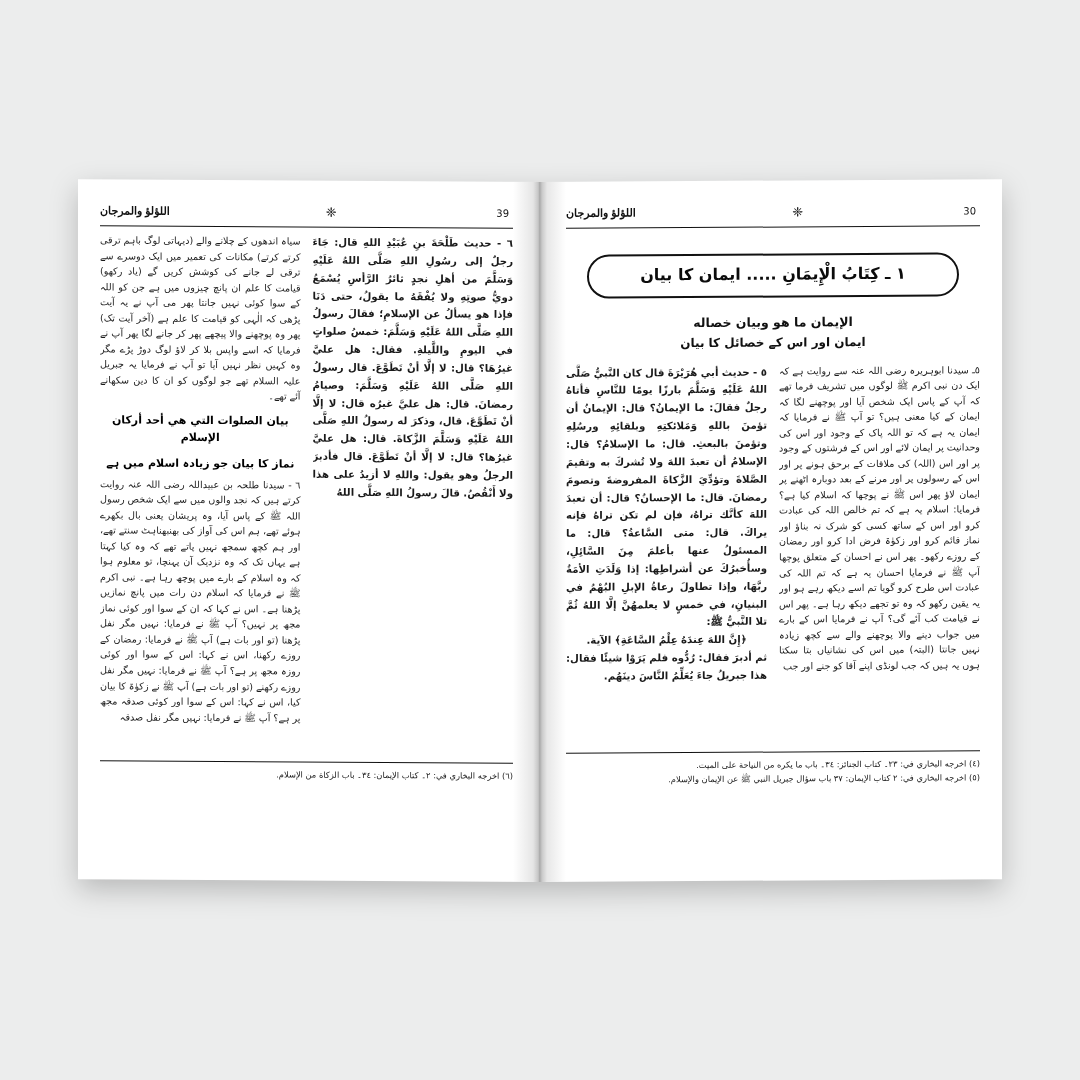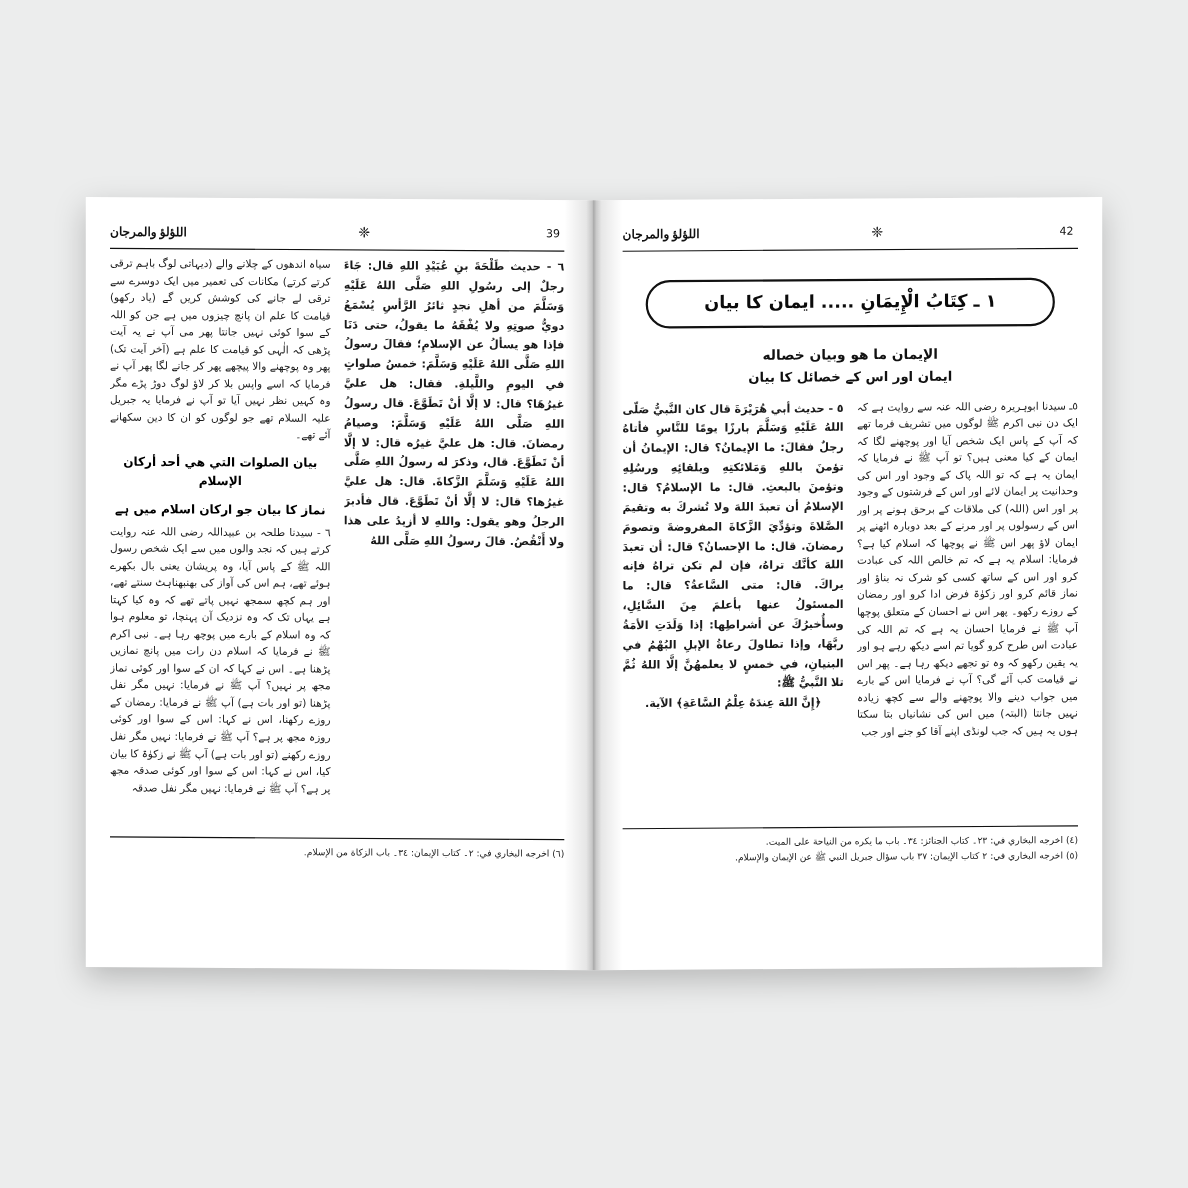--- a/index.html
+++ b/index.html
@@ -229,34 +229,34 @@
 
       <div class="cols">
 
         <div class="col">
           <div class="body-text ar">٦ - حديث طَلْحَةَ بنِ عُبَيْدِ اللهِ قال: جَاءَ رجلٌ إلى رسُولِ اللهِ صَلَّى اللهُ عَلَيْهِ وَسَلَّمَ من أهلِ نجدٍ ثائرُ الرَّأسِ يُسْمَعُ دويُّ صوتِهِ ولا يُفْقَهُ ما يقولُ، حتى دَنَا فإذا هو يسألُ عن الإسلامِ؛ فقالَ رسولُ اللهِ صَلَّى اللهُ عَلَيْهِ وَسَلَّمَ: خمسُ صلواتٍ في اليومِ واللَّيلةِ. فقال: هل عليَّ غيرُهَا؟ قال: لا إلَّا أنْ تَطَوَّعَ. قال رسولُ اللهِ صَلَّى اللهُ عَلَيْهِ وَسَلَّمَ: وصيامُ رمضانَ. قال: هل عليَّ غيرُه قال: لا إلَّا أنْ تَطَوَّعَ. قال، وذكرَ له رسولُ اللهِ صَلَّى اللهُ عَلَيْهِ وَسَلَّمَ الزَّكاةَ. قال: هل عليَّ غيرُها؟ قال: لا إلَّا أنْ تَطَوَّعَ. قال فأدبرَ الرجلُ وهو يقول: واللهِ لا أزيدُ على هذا ولا أَنْقُصُ. قالَ رسولُ اللهِ صَلَّى اللهُ</div>
         </div>
 
         <div class="col">
           <div class="body-text">سیاہ اندھوں کے چلانے والے (دیہاتی لوگ باہم ترقی کرتے کرتے) مکانات کی تعمیر میں ایک دوسرے سے ترقی لے جانے کی کوشش کریں گے (یاد رکھو) قیامت کا علم ان پانچ چیزوں میں ہے جن کو اللہ کے سوا کوئی نہیں جانتا پھر می آپ نے یہ آیت پڑھی کہ الٰہی کو قیامت کا علم ہے (آخر آیت تک) پھر وہ پوچھنے والا پیچھے پھر کر جانے لگا پھر آپ نے فرمایا کہ اسے واپس بلا کر لاؤ لوگ دوڑ پڑے مگر وہ کہیں نظر نہیں آیا تو آپ نے فرمایا یہ جبریل علیہ السلام تھے جو لوگوں کو ان کا دین سکھانے آئے تھے۔</div>
           <span class="inline-head">بيان الصلوات التي هي أحد أركان الإسلام</span>
-          <span class="inline-head">نماز کا بیان جو ارکان اسلام میں ہے</span>
+          <span class="inline-head">نماز کا بیان جو زیادہ اسلام میں ہے</span>
           <div class="body-text">٦ - سیدنا طلحہ بن عبیداللہ رضی اللہ عنہ روایت کرتے ہیں کہ نجد والوں میں سے ایک شخص رسول اللہ ﷺ کے پاس آیا، وہ پریشان یعنی بال بکھرے ہوئے تھے، ہم اس کی آواز کی بھنبھناہٹ سنتے تھے، اور ہم کچھ سمجھ نہیں پاتے تھے کہ وہ کیا کہتا ہے یہاں تک کہ وہ نزدیک آن پہنچا، تو معلوم ہوا کہ وہ اسلام کے بارے میں پوچھ رہا ہے۔ نبی اکرم ﷺ نے فرمایا کہ اسلام دن رات میں پانچ نمازیں پڑھنا ہے۔ اس نے کہا کہ ان کے سوا اور کوئی نماز مجھ پر نہیں؟ آپ ﷺ نے فرمایا: نہیں مگر نفل پڑھنا (تو اور بات ہے) آپ ﷺ نے فرمایا: رمضان کے روزے رکھنا، اس نے کہا: اس کے سوا اور کوئی روزہ مجھ پر ہے؟ آپ ﷺ نے فرمایا: نہیں مگر نفل روزے رکھنے (تو اور بات ہے) آپ ﷺ نے زکوٰۃ کا بیان کیا، اس نے کہا: اس کے سوا اور کوئی صدقہ مجھ پر ہے؟ آپ ﷺ نے فرمایا: نہیں مگر نفل صدقہ</div>
         </div>
       </div>
 
       <div class="footnotes">
         <div>(٦) اخرجه البخاري في: ٢۔ كتاب الإيمان: ٣٤۔ باب الزكاة من الإسلام.</div>
       </div>
     </div>
 
     <div class="page page-right">
 
       <div class="page-header">
-        <div class="hdr-page-num">42</div>
+        <div class="hdr-page-num">30</div>
         <div class="hdr-ornament">❈</div>
         <div class="hdr-title">اللؤلؤ والمرجان</div>
       </div>
       <hr class="rule">
 
       <div class="chapter-box">
         <div class="ch-text">١ ـ كِتَابُ الْإِيمَانِ ..... ایمان کا بیان</div>
       </div>
 
       <div class="sub-head">
@@ -265,20 +265,21 @@
       </div>
 
       <div class="cols" style="height:380px">
         <div class="col">
           <div class="body-text">٥ـ سیدنا ابوہریرہ رضی اللہ عنہ سے روایت ہے کہ ایک دن نبی اکرم ﷺ لوگوں میں تشریف فرما تھے کہ آپ کے پاس ایک شخص آیا اور پوچھنے لگا کہ ایمان کے کیا معنی ہیں؟ تو آپ ﷺ نے فرمایا کہ ایمان یہ ہے کہ تو اللہ پاک کے وجود اور اس کی وحدانیت پر ایمان لائے اور اس کے فرشتوں کے وجود پر اور اس (اللہ) کی ملاقات کے برحق ہونے پر اور اس کے رسولوں پر اور مرنے کے بعد دوبارہ اٹھنے پر ایمان لاؤ پھر اس ﷺ نے پوچھا کہ اسلام کیا ہے؟ فرمایا: اسلام یہ ہے کہ تم خالص اللہ کی عبادت کرو اور اس کے ساتھ کسی کو شرک نہ بناؤ اور نماز قائم کرو اور زکوٰۃ فرض ادا کرو اور رمضان کے روزے رکھو۔ پھر اس نے احسان کے متعلق پوچھا آپ ﷺ نے فرمایا احسان یہ ہے کہ تم اللہ کی عبادت اس طرح کرو گویا تم اسے دیکھ رہے ہو اور یہ یقین رکھو کہ وہ تو تجھے دیکھ رہا ہے۔ پھر اس نے قیامت کب آئے گی؟ آپ نے فرمایا اس کے بارے میں جواب دینے والا پوچھنے والے سے کچھ زیادہ نہیں جانتا (البتہ) میں اس کی نشانیاں بتا سکتا ہوں یہ ہیں کہ جب لونڈی اپنے آقا کو جنے اور جب</div>
         </div>
 
         <div class="col">
           <div class="body-text ar">٥ - حديث أبي هُرَيْرَةَ قال كان النَّبيُّ صَلَّى اللهُ عَلَيْهِ وَسَلَّمَ بارزًا يومًا للنَّاسِ فأتاهُ رجلٌ فقالَ: ما الإيمانُ؟ قال: الإيمانُ أن تؤمنَ باللهِ وَمَلائكتِهِ وبلقائِهِ ورسُلِهِ وتؤمنَ بالبعثِ. قال: ما الإسلامُ؟ قال: الإسلامُ أن تعبدَ اللهَ ولا تُشركَ به وتقيمَ الصَّلاةَ وتؤدِّيَ الزَّكاةَ المفروضةَ وتصومَ رمضانَ. قال: ما الإحسانُ؟ قال: أن تعبدَ اللهَ كأنَّك تراهُ، فإن لم تكن تراهُ فإنه يراكَ. قال: متى السَّاعةُ؟ قال: ما المسئولُ عنها بأعلمَ مِنَ السَّائِلِ، وسأُخبرُكَ عن أشراطِها: إذا وَلَدَتِ الأمَةُ ربَّهَا، وإذا تطاولَ رعاةُ الإبلِ البُهْمُ في البنيانِ، في خمسٍ لا يعلمهُنَّ إلَّا اللهُ ثُمَّ تلا النَّبيُّ ﷺ:</div>
           <div class="body-text ar" style="text-align:center;text-align-last:center">﴿إِنَّ اللهَ عِندَهُ عِلْمُ السَّاعَةِ﴾ الآية.</div>
+          <div class="body-text ar">ثم أدبرَ فقال: رُدُّوه فلم يَرَوْا شيئًا فقال: هذا جبريلُ جاءَ يُعَلِّمُ النَّاسَ دينَهُم.</div>
         </div>
       </div>
 
       <div class="footnotes">
         <div>(٤) اخرجه البخاري في: ٢٣۔ كتاب الجنائز: ٣٤۔ باب ما يكره من النياحة على الميت.</div>
         <div>(٥) اخرجه البخاري في: ٢ كتاب الإيمان: ٣٧ باب سؤال جبريل النبي ﷺ عن الإيمان والإسلام.</div>
       </div>
     </div>
 
     <div class="spine"></div>

